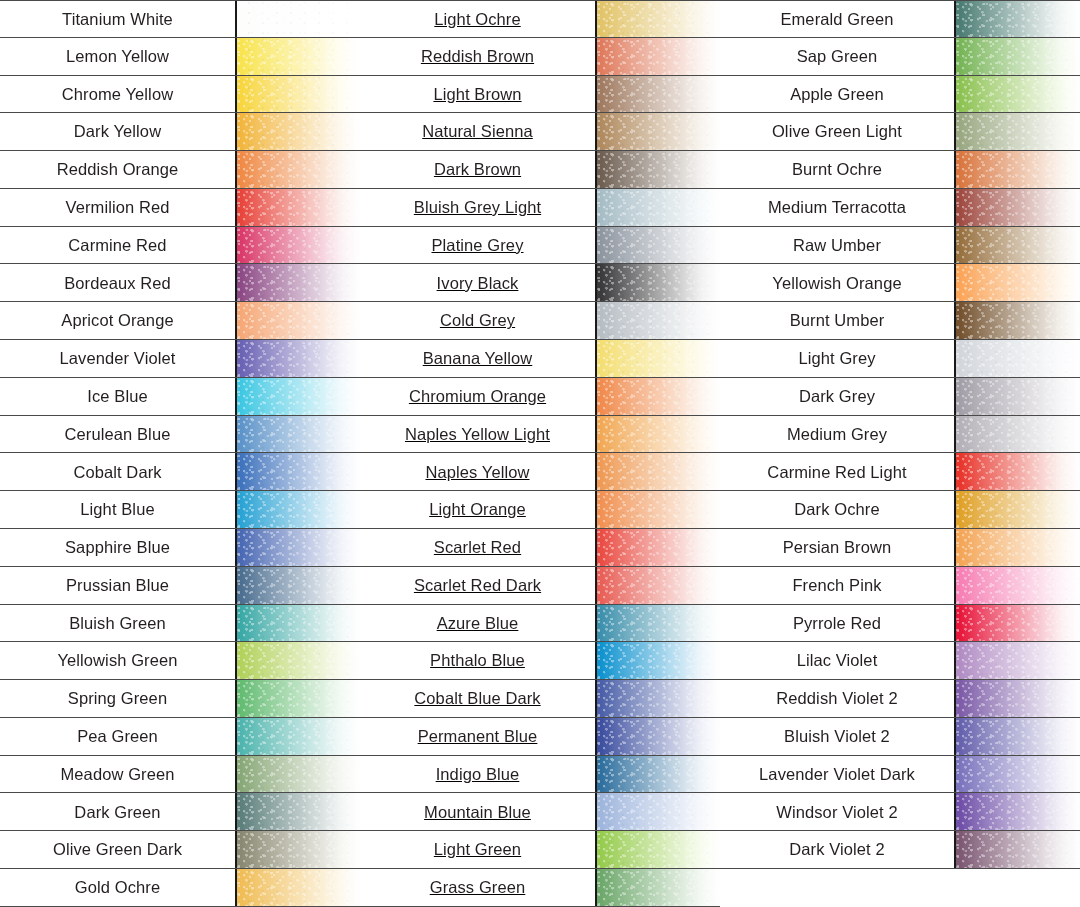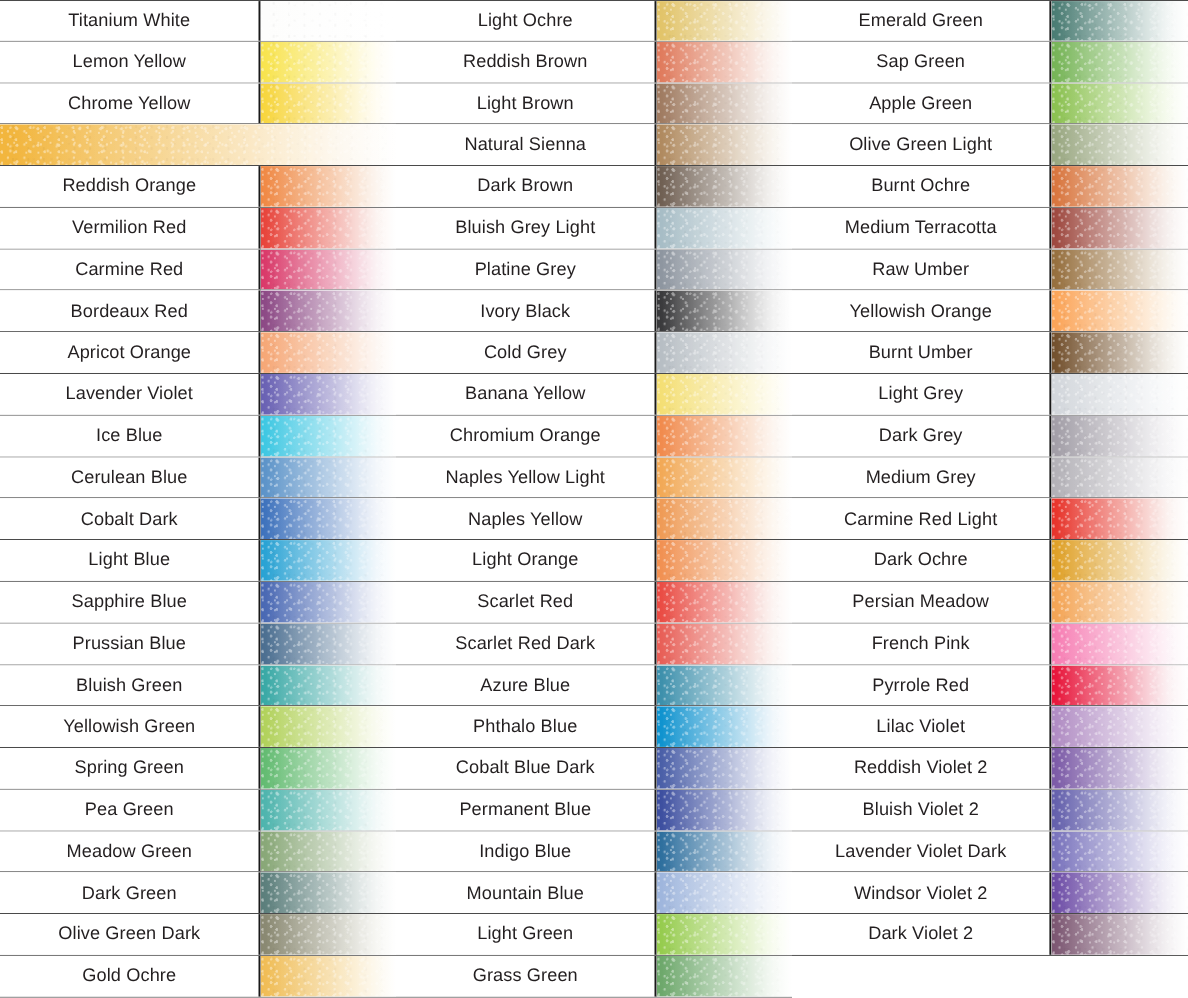--- a/index.html
+++ b/index.html
@@ -22,21 +22,21 @@
     flex-direction: row;
     background: #ffffff;
   }
 
   .color-column {
     display: flex;
     flex-direction: column;
     height: 907px;
   }
   .col-1 { width: 360px; }
-  .col-2 { width: 360px; }
+  .col-2 { width: 360px; text-decoration: underline; }
   .col-3 { width: 360px; }
 
   .swatch-row {
     display: flex;
     flex-direction: row;
     align-items: stretch;
     height: 37.79px;
     box-sizing: border-box;
     border-bottom: 1px solid #4a4a4a;
     background: #ffffff;
@@ -126,20 +126,21 @@
         </div>
       </div>
       <div class="swatch-row">
         <div class="swatch-label">Chrome Yellow</div>
         <div class="swatch-chip">
           <div class="pigment" style="background: linear-gradient(to right, rgb(247, 214, 63) 0%, rgb(247, 214, 63) 4%, rgb(255, 252, 239) 86%, rgb(255, 255, 255) 100%);"></div>
           <div class="tooth"></div>
         </div>
       </div>
       <div class="swatch-row">
+        <div class="swatch-label">Dark Yellow</div>
         <div class="swatch-chip">
           <div class="pigment" style="background: linear-gradient(to right, rgb(242, 182, 62) 0%, rgb(242, 182, 62) 4%, rgb(253, 246, 234) 86%, rgb(255, 255, 255) 100%);"></div>
           <div class="tooth"></div>
         </div>
       </div>
       <div class="swatch-row">
         <div class="swatch-label">Reddish Orange</div>
         <div class="swatch-chip">
           <div class="pigment" style="background: linear-gradient(to right, rgb(240, 138, 70) 0%, rgb(240, 138, 70) 4%, rgb(251, 242, 234) 86%, rgb(255, 255, 255) 100%);"></div>
           <div class="tooth"></div>
@@ -542,21 +543,21 @@
         </div>
       </div>
       <div class="swatch-row">
         <div class="swatch-label">Dark Ochre</div>
         <div class="swatch-chip">
           <div class="pigment" style="background: linear-gradient(to right, rgb(224, 161, 40) 0%, rgb(224, 161, 40) 4%, rgb(250, 244, 229) 86%, rgb(255, 255, 255) 100%);"></div>
           <div class="tooth"></div>
         </div>
       </div>
       <div class="swatch-row">
-        <div class="swatch-label">Persian Meadow</div>
+        <div class="swatch-label">Persian Brown</div>
         <div class="swatch-chip">
           <div class="pigment" style="background: linear-gradient(to right, rgb(244, 165, 86) 0%, rgb(244, 165, 86) 4%, rgb(253, 245, 233) 86%, rgb(255, 255, 255) 100%);"></div>
           <div class="tooth"></div>
         </div>
       </div>
       <div class="swatch-row">
         <div class="swatch-label">French Pink</div>
         <div class="swatch-chip">
           <div class="pigment" style="background: linear-gradient(to right, rgb(247, 127, 180) 0%, rgb(247, 127, 180) 4%, rgb(253, 240, 246) 86%, rgb(255, 255, 255) 100%);"></div>
           <div class="tooth"></div>

